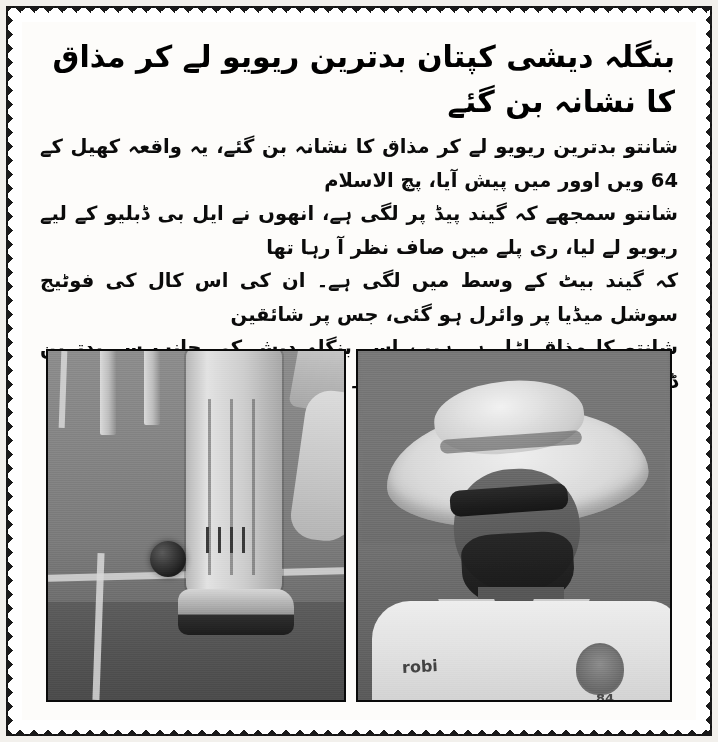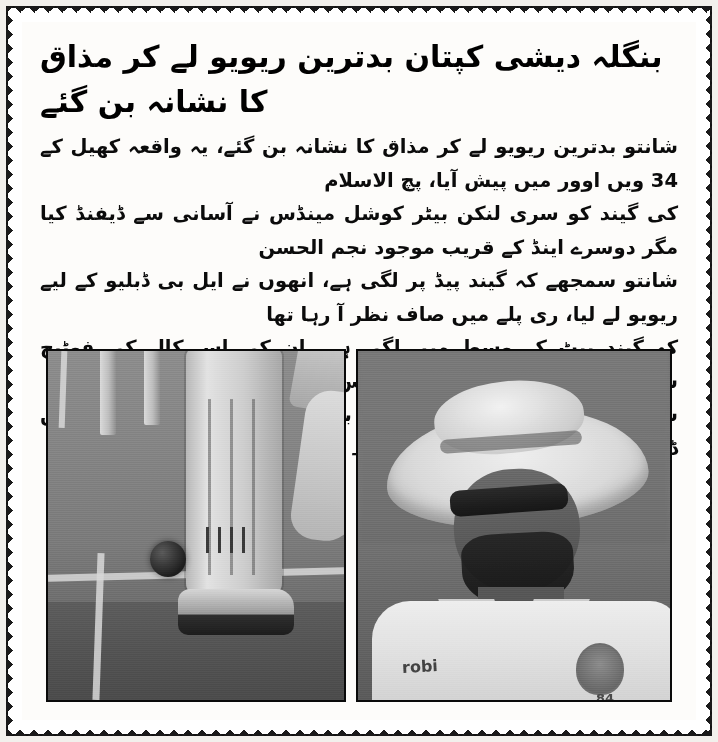--- a/index.html
+++ b/index.html
@@ -76,21 +76,21 @@
     right: 22px;
     bottom: 22px;
     background: #fdfcfa;
     box-sizing: border-box;
     padding: 10px 14px 8px 14px;
     direction: rtl;
   }
 
   .headline {
     direction: rtl;
-    text-align: left;
+    text-align: right;
     font-family: "DejaVu Sans", sans-serif;
     font-weight: bold;
     font-size: 30px;
     line-height: 1.5;
     color: #000;
     letter-spacing: 0px;
     margin: 2px 7px 6px 4px;
   }
 
   .body-text {
@@ -376,22 +376,21 @@
   <div class="zigzag top"></div>
   <div class="zigzag bottom"></div>
   <div class="zigzag left"></div>
   <div class="zigzag right"></div>
 
   <div class="content">
 
     <div class="headline">بنگلہ دیشی کپتان بدترین ریویو لے کر مذاق کا نشانہ بن گئے</div>
 
     <div class="body-text">
-      <div>شانتو بدترین ریویو لے کر مذاق کا نشانہ بن گئے، یہ واقعہ کھیل کے 34 ویں اوور میں پیش آیا، پچ الاسلام</div>
-      <div>کی گیند کو سری لنکن بیٹر کوشل مینڈس نے آسانی سے ڈیفنڈ کیا مگر دوسرے اینڈ کے قریب موجود نجم الحسن</div>
+      <div>شانتو بدترین ریویو لے کر مذاق کا نشانہ بن گئے، یہ واقعہ کھیل کے 64 ویں اوور میں پیش آیا، پچ الاسلام</div>
       <div>شانتو سمجھے کہ گیند پیڈ پر لگی ہے، انھوں نے ایل بی ڈبلیو کے لیے ریویو لے لیا، ری پلے میں صاف نظر آ رہا تھا</div>
       <div>کہ گیند بیٹ کے وسط میں لگی ہے۔ ان کی اس کال کی فوٹیج سوشل میڈیا پر وائرل ہو گئی، جس پر شائقین</div>
       <div>شانتو کا مذاق اڑا رہے ہیں، اسے بنگلہ دیش کی جانب سے بدترین ڈی آر ایس کال قرار دیا جا رہا ہے۔</div>
     </div>
 
     <div class="photo-row">
 
       <div class="photo photo-left">
         <div class="pitch-bg"></div>
         <div class="grass-band"></div>

